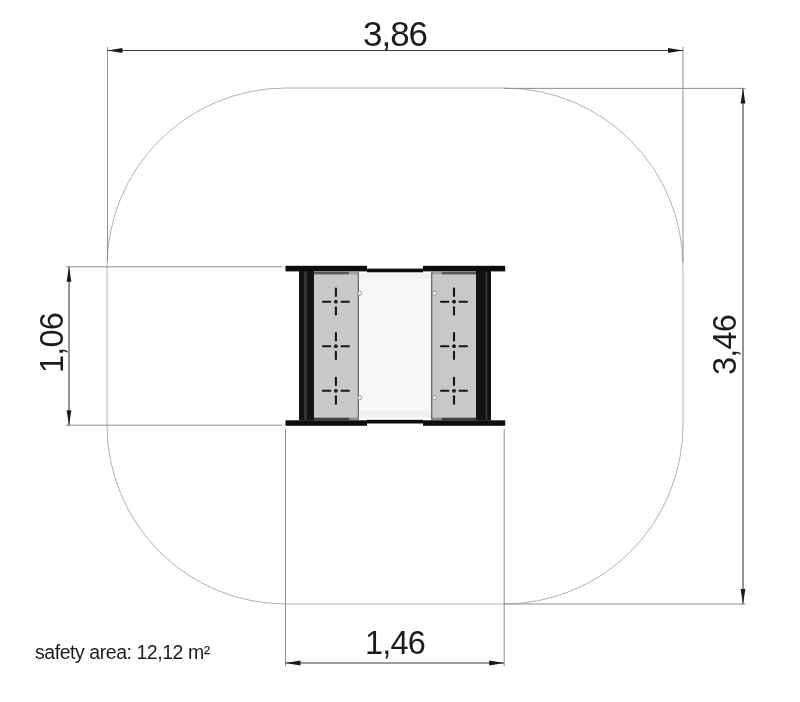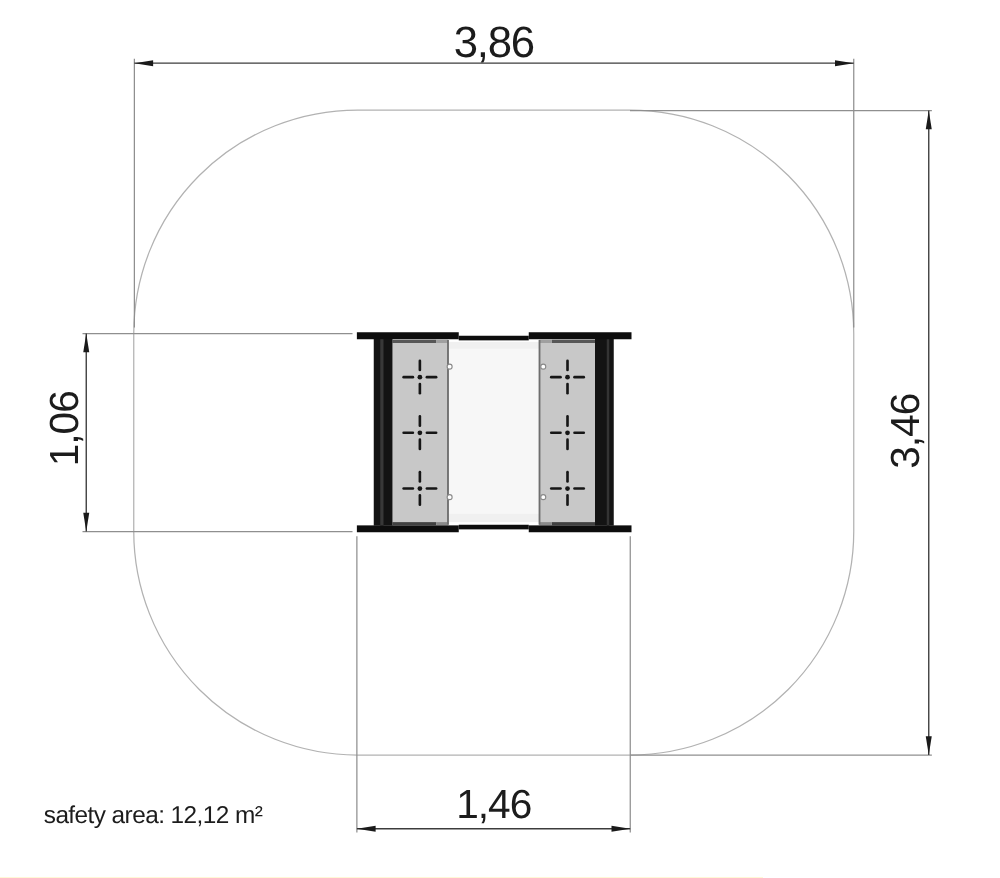--- a/index.html
+++ b/index.html
@@ -1,16 +1,16 @@
 <!DOCTYPE html>
 <html><head>
 <meta charset="utf-8">
 <style>
   html,body{margin:0;padding:0;background:#ffffff;}
-  .page{width:800px;height:702px;position:relative;overflow:hidden;background:#fde047;}
+  .page{width:800px;height:702px;position:relative;overflow:hidden;background:#22c55e;}
   text{font-family:"Liberation Sans", sans-serif;fill:#1c1c1c;}
 </style>
 </head>
 <body>
 <div class="page">
 <svg width="800" height="702" viewBox="0 0 800 702" xmlns="http://www.w3.org/2000/svg">
 
   <rect x="0" y="0" width="800" height="702" fill="#ffffff"></rect>
 
   <rect x="107" y="88" width="576" height="516" rx="179" ry="179" fill="none" stroke="#b2b2b2" stroke-width="1"></rect>

